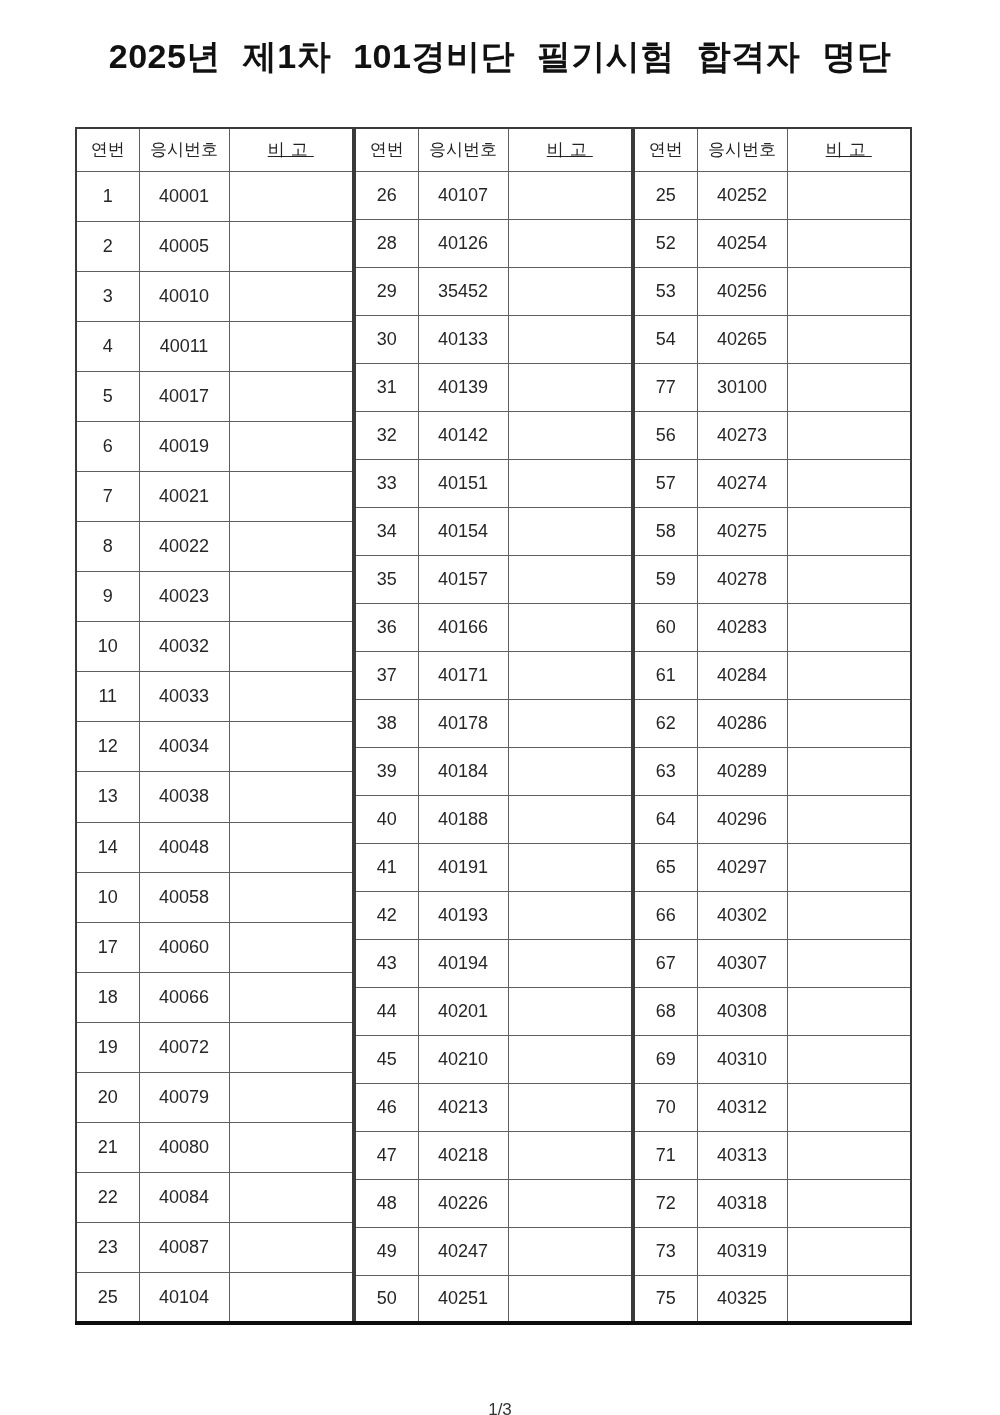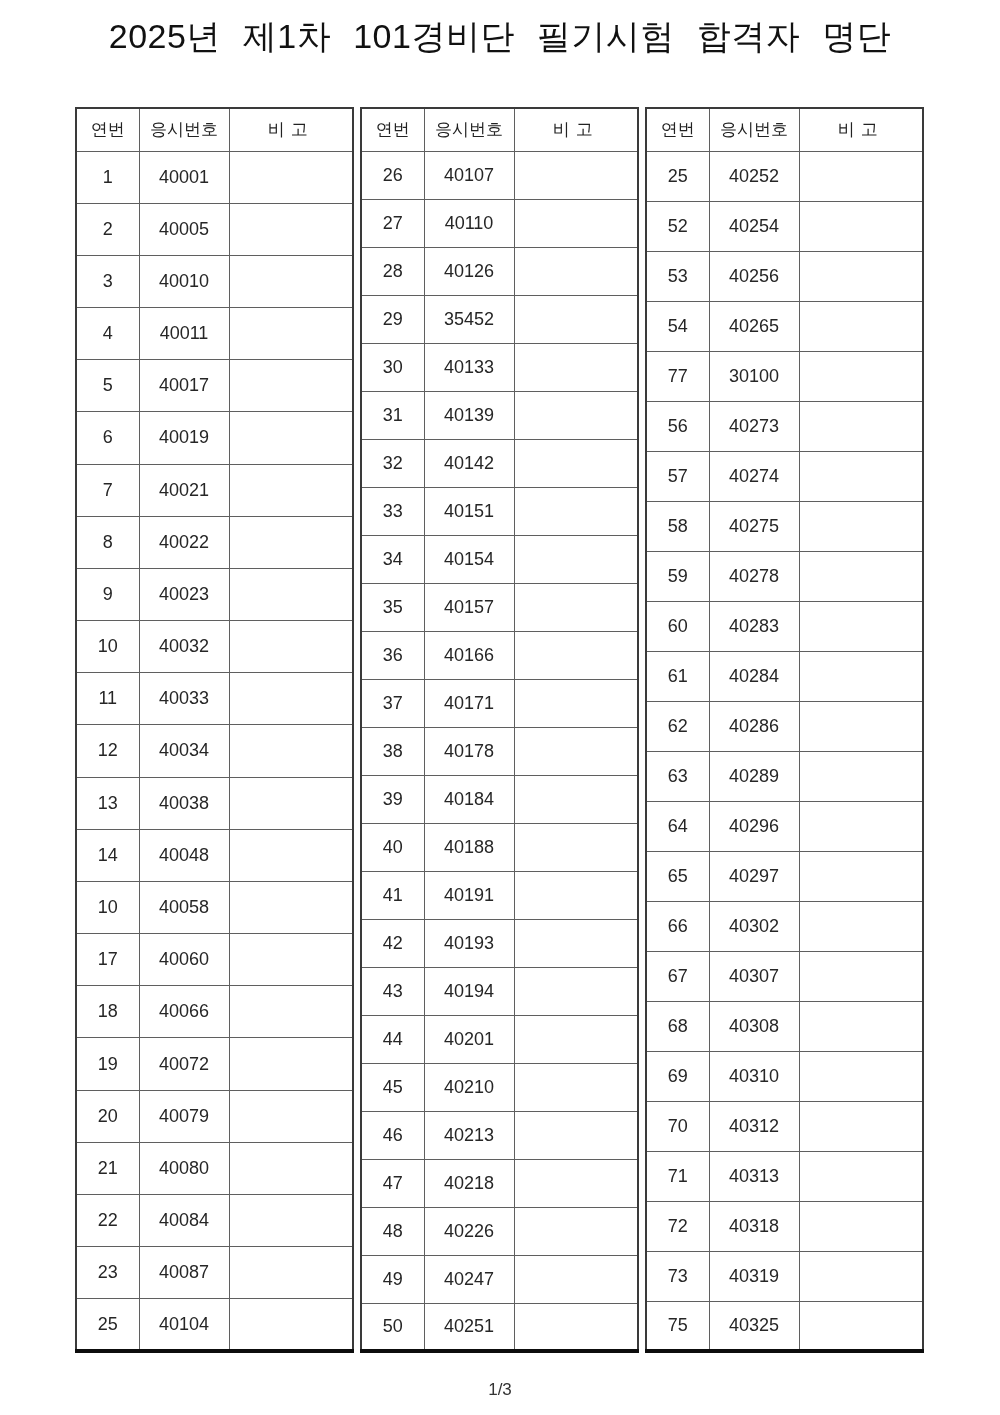--- a/index.html
+++ b/index.html
@@ -10,35 +10,34 @@
     font-family: "Liberation Sans", "DejaVu Sans", sans-serif;
     color: #1f1f1f;
     overflow: hidden;
   }
   .page {
     position: relative;
     width: 1000px;
     height: 1415px;
   }
   .doc-title {
-    margin-top: 14px;
+    margin-top: 34px;
     text-align: center;
     font-size: 34px;
-    font-weight: 400;
+    font-weight: 700;
     letter-spacing: 0.5px;
     word-spacing: 12px;
     color: #111;
   }
   .table-wrap {
     position: absolute;
     left: 75px;
     top: 93px;
     width: 850px;
     display: flex;
-    gap: 6px;
   }
   table.group {
     border-collapse: collapse;
     table-layout: fixed;
     width: 279px;
     background: #fff;
     border: 2px solid #3a3a3a;
     border-bottom: 4px solid #0d0d0d;
   }
   table.group th, table.group td {
@@ -52,21 +51,21 @@
   table.group th {
     height: 43px;
     font-size: 17px;
     color: #222;
   }
   table.group td {
     height: 48px;
     font-size: 18px;
     color: #262626;
   }
-  th.col-note { letter-spacing: 6px; }
+  th.col-note { letter-spacing: 6px; text-decoration: underline; }
   .col-no   { width: 63px;  }
   .col-id   { width: 90px;  }
   .col-note { width: 124px; }
   .page-footer {
     position: absolute;
     left: 0;
     top: 1366px;
     width: 100%;
     text-align: center;
     font-size: 17px;
@@ -224,25 +223,20 @@
             <th class="col-note">비고</th>
           </tr>
         </thead>
         <tbody>
           <tr>
             <td class="col-no">26</td>
             <td class="col-id">40107</td>
             <td class="col-note"></td>
           </tr>
           <tr>
-            <td class="col-no">27</td>
-            <td class="col-id">40110</td>
-            <td class="col-note"></td>
-          </tr>
-          <tr>
             <td class="col-no">28</td>
             <td class="col-id">40126</td>
             <td class="col-note"></td>
           </tr>
           <tr>
             <td class="col-no">29</td>
             <td class="col-id">35452</td>
             <td class="col-note"></td>
           </tr>
           <tr>

